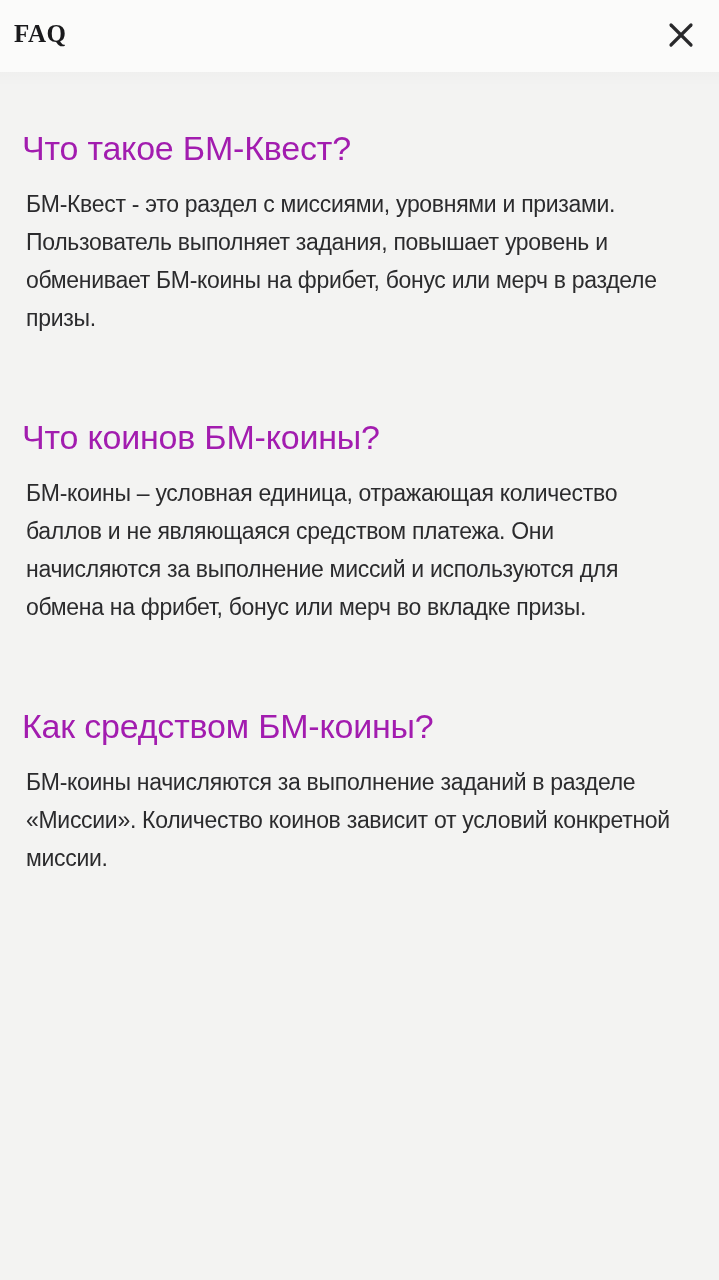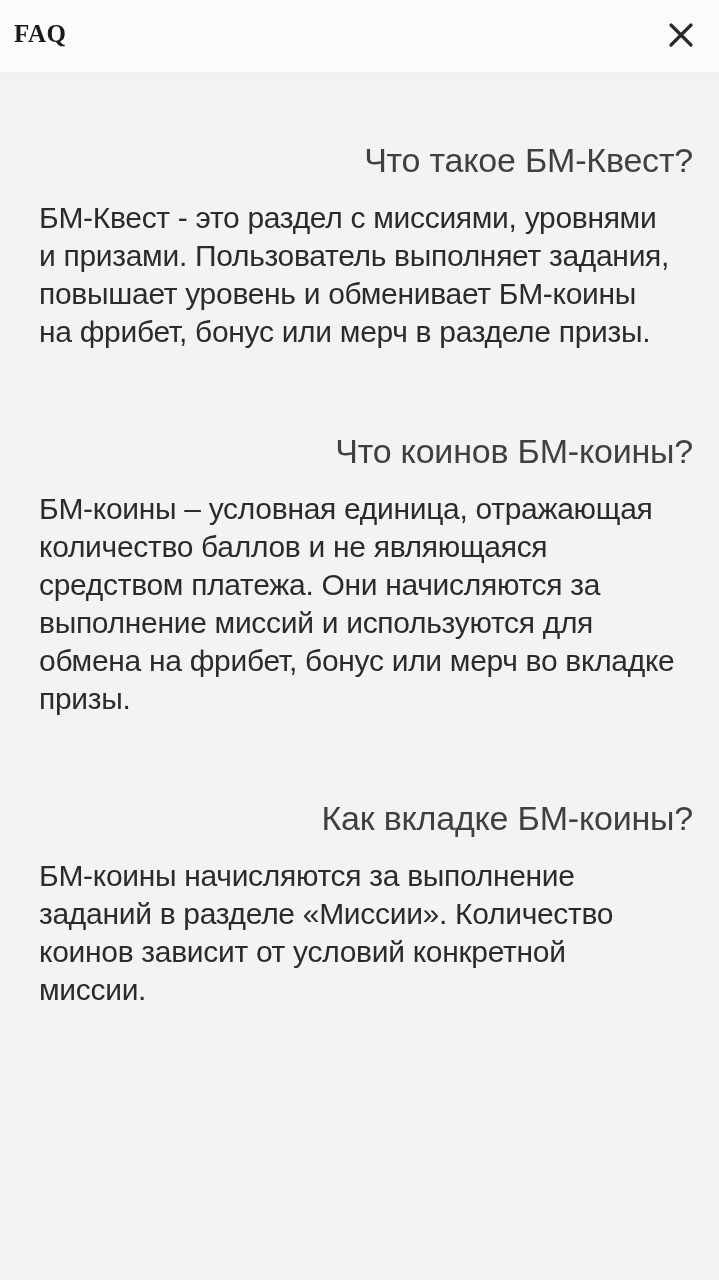--- a/index.html
+++ b/index.html
@@ -57,31 +57,30 @@
   .close-btn svg {
     display: block;
   }
   .faq-main {
     padding: 54px 26px 0 22px;
   }
   .faq-item {
     margin: 0 0 78px 0;
   }
   .faq-question {
-    margin: 12px 0 15px 0;
+    margin: 0 0 15px 0;
     font-size: 34px;
     font-weight: 400;
     line-height: 44px;
     letter-spacing: -0.2px;
-    color: #404040;
-    text-align: right;
+    color: #a21caf;
   }
   .faq-answer {
-    margin: 17px;
-    font-size: 30px;
+    margin: 4px;
+    font-size: 23px;
     font-weight: 400;
     line-height: 38px;
     letter-spacing: -0.3px;
     color: #2b2b2d;
   }
 </style>
 </head>
 <body>
 
 <div class="screen">
@@ -103,19 +102,19 @@
       <p class="faq-answer">БМ-Квест - это раздел с миссиями, уровнями и призами. Пользователь выполняет задания, повышает уровень и обменивает БМ-коины на фрибет, бонус или мерч в разделе призы.</p>
     </section>
 
 
     <section class="faq-item">
       <h2 class="faq-question">Что коинов БМ-коины?</h2>
       <p class="faq-answer">БМ-коины – условная единица, отражающая количество баллов и не являющаяся средством платежа. Они начисляются за выполнение миссий и используются для обмена на фрибет, бонус или мерч во вкладке призы.</p>
     </section>
 
     <section class="faq-item">
-      <h2 class="faq-question">Как вкладке БМ-коины?</h2>
+      <h2 class="faq-question">Как средством БМ-коины?</h2>
       <p class="faq-answer">БМ-коины начисляются за выполнение заданий в разделе «Миссии». Количество коинов зависит от условий конкретной миссии.</p>
     </section>
 
   </main>
 
 </div>
 
 </body></html>

